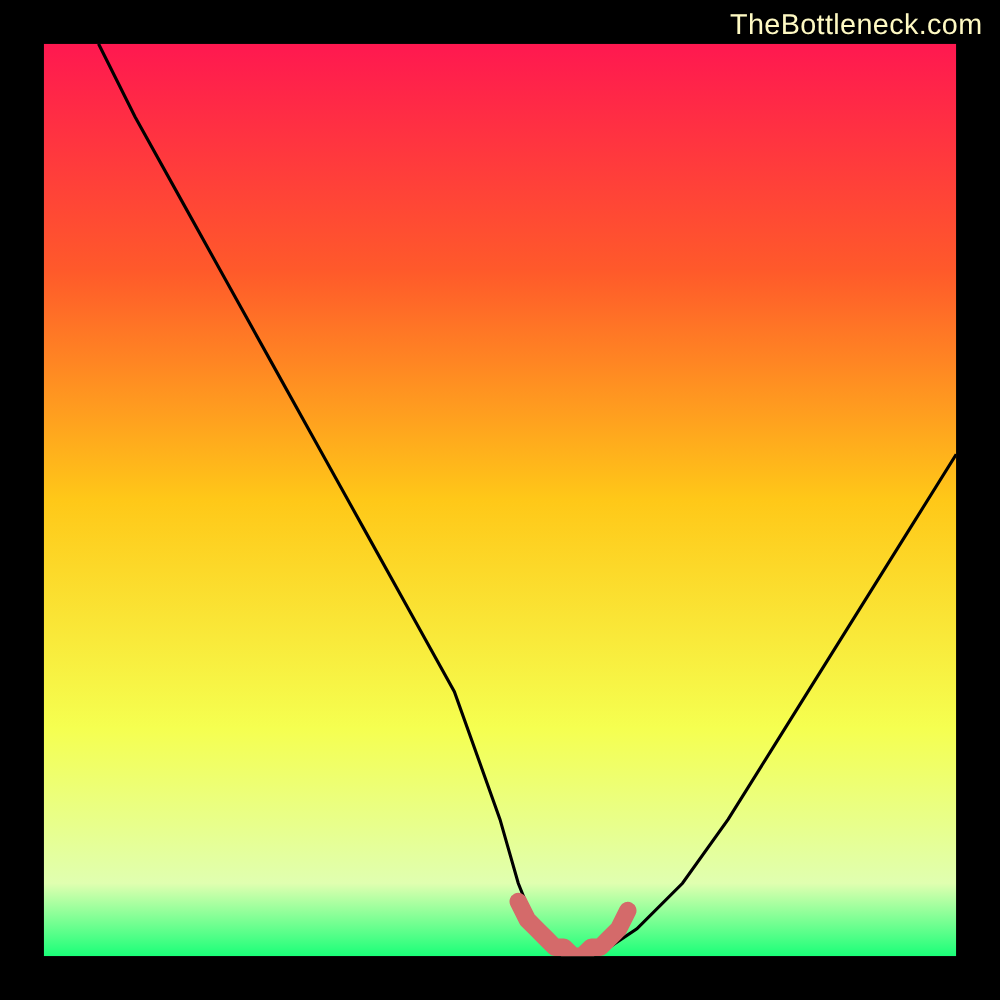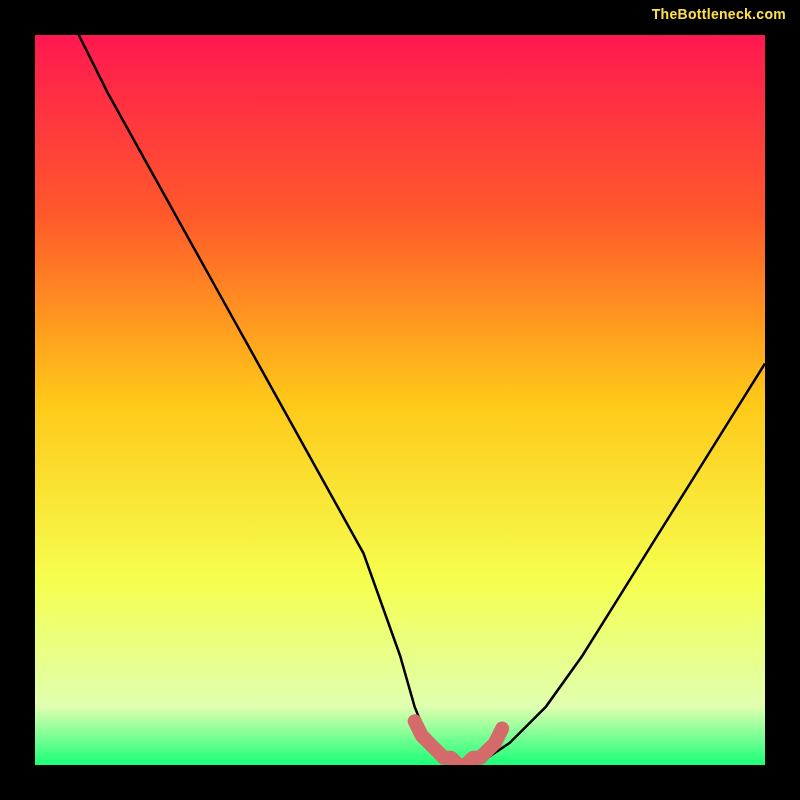--- a/index.html
+++ b/index.html
@@ -8,23 +8,23 @@
     height: 800px;
     background: #000;
     position: relative;
     font-family: Arial, sans-serif;
     overflow: hidden;
   }
   .watermark {
     position: absolute;
     top: 6px;
     right: 14px;
-    color: #fde047;
-    font-size: 14px;
-    font-weight: 700;
+    color: #fef9c3;
+    font-size: 23px;
+    font-weight: 400;
     z-index: 10;
     letter-spacing: 0.3px;
   }
   .plot-area {
     position: absolute;
     left: 35px;
     top: 35px;
     width: 730px;
     height: 730px;
   }

